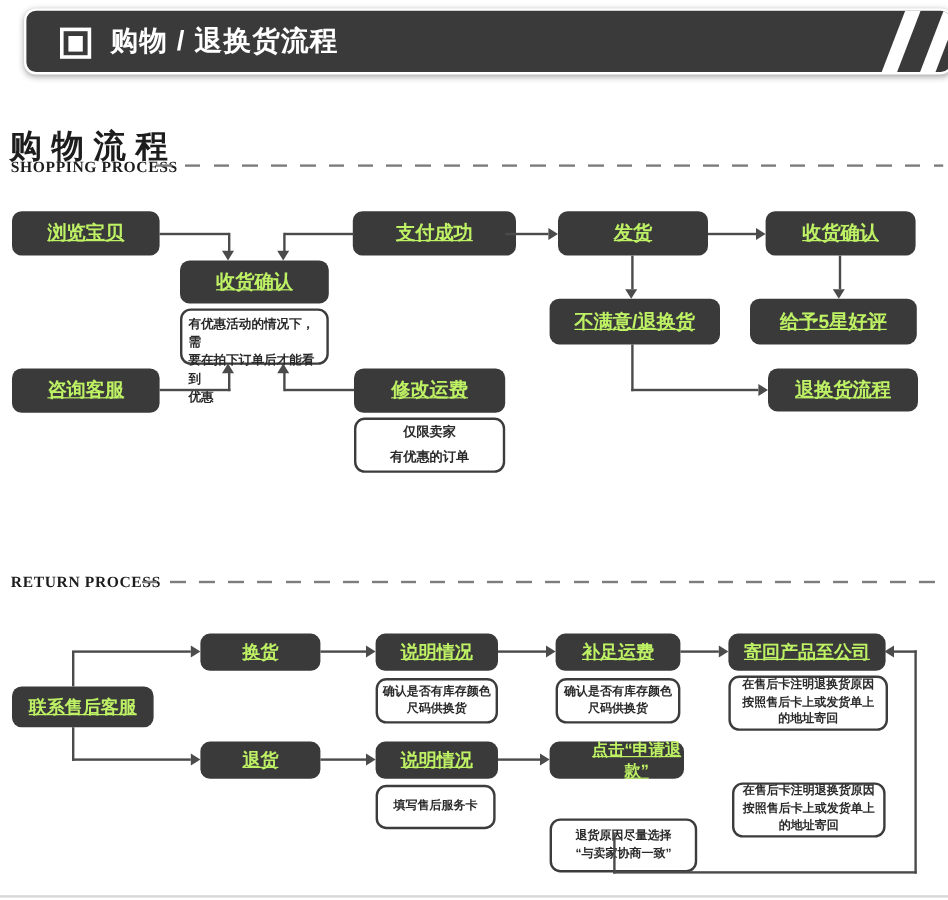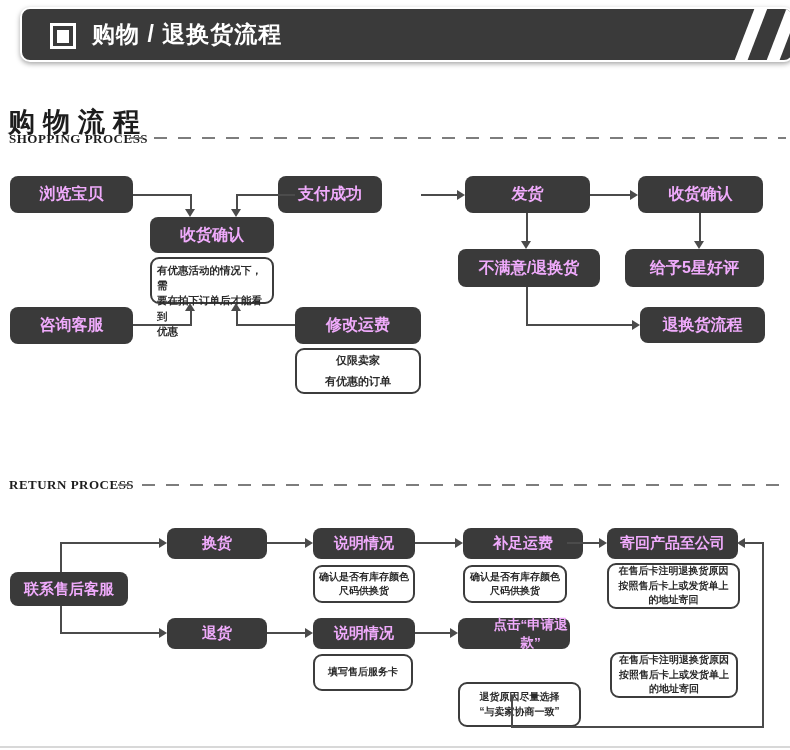--- a/index.html
+++ b/index.html
@@ -26,23 +26,23 @@
 
   
   .sec-cn { position:absolute; color:#1d1d1d; font-size:27px; font-weight:bold;
     letter-spacing:8px; white-space:nowrap; }
   .sec-en { position:absolute; color:#1d1d1d; font-size:13px; letter-spacing:0.5px;
     font-family:"Liberation Serif","DejaVu Serif",serif; font-weight:bold; white-space:nowrap; }
   .dash-rule { position:absolute; height:2px;
     background:repeating-linear-gradient(to right,#7d7d7d 0 13px,transparent 13px 24px); }
 
   
-  .node { position:absolute; background:#3a3a3a; border-radius:8px; color:#f0abfc;
+  .node { position:absolute; background:#3a3a3a; border-radius:8px; color:#bef264;
     font-weight:bold; display:flex; align-items:center; justify-content:center;
-    text-align:center; }
+    text-align:center;text-decoration:underline; }
   .f1 { font-size:16px; }
   .f2 { font-size:15px; }
   .f2s { font-size:13.5px; }
   .note { position:absolute; background:#fff; border:2px solid #3c3c3c; border-radius:9px;
     color:#2a2a2a; font-size:10.5px; font-weight:bold; white-space:pre-line;
     display:flex; align-items:center; justify-content:center; text-align:center;
     line-height:1.45; }
   .note.left-align { justify-content:flex-start; align-items:flex-start;
     text-align:left; padding:4px 5px; }
   .note.spread { line-height:1.95; }
@@ -79,21 +79,21 @@
 
   <div class="node f1" style="left:10px; top:176px; width:123px; height:37px;">
       <span>浏览宝贝</span>
     </div>
   <div class="node f1" style="left:150px; top:217px; width:124px; height:36px;">
       <span>收货确认</span>
     </div>
   <div class="note left-align" style="left:150px; top:257px; width:124px; height:47px;">有优惠活动的情况下，需
 要在拍下订单后才能看到
 优惠</div>
-  <div class="node f1" style="left:278px; top:176px; width:104px; height:37px;">
+  <div class="node f1" style="left:294px; top:176px; width:136px; height:37px;">
       <span>支付成功</span>
     </div>
   <div class="node f1" style="left:465px; top:176px; width:125px; height:37px;">
       <span>发货</span>
     </div>
   <div class="node f1" style="left:638px; top:176px; width:125px; height:37px;">
       <span>收货确认</span>
     </div>
   <div class="node f1" style="left:458px; top:249px; width:142px; height:38px;">
       <span>不满意/退换货</span>
@@ -142,21 +142,21 @@
 
   <div class="node f2" style="left:10px; top:572px; width:118px; height:34px;">
       <span>联系售后客服</span>
     </div>
   <div class="node f2" style="left:167px; top:528px; width:100px; height:31px;">
       <span>换货</span>
     </div>
   <div class="node f2" style="left:313px; top:528px; width:102px; height:31px;">
       <span>说明情况</span>
     </div>
-  <div class="node f2" style="left:463px; top:528px; width:120px; height:31px;">
+  <div class="node f2" style="left:463px; top:528px; width:104px; height:31px;">
       <span>补足运费</span>
     </div>
   <div class="node f2" style="left:607px; top:528px; width:131px; height:31px;">
       <span>寄回产品至公司</span>
     </div>
   <div class="note small" style="left:313px; top:565px; width:102px; height:38px;">确认是否有库存颜色
 尺码供换货</div>
   <div class="note small" style="left:463px; top:565px; width:104px; height:38px;">确认是否有库存颜色
 尺码供换货</div>
   <div class="note small" style="left:607px; top:563px; width:133px; height:46px;">在售后卡注明退换货原因

